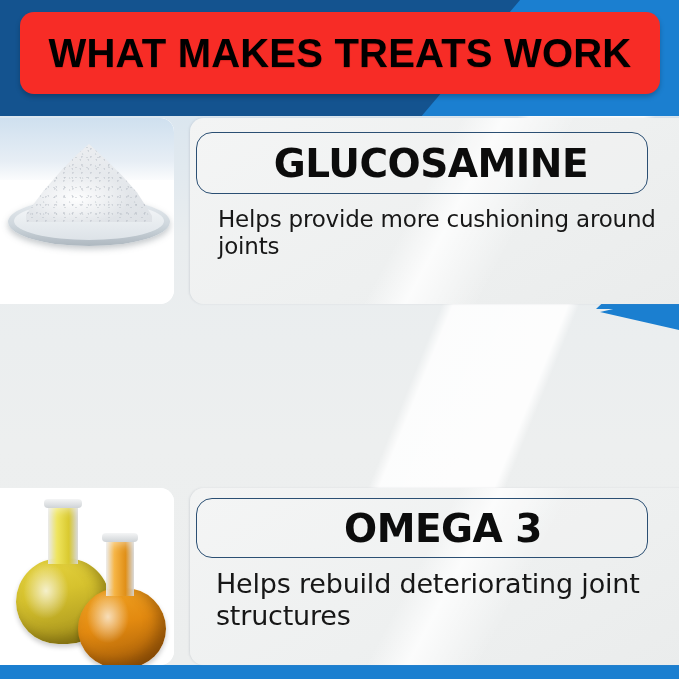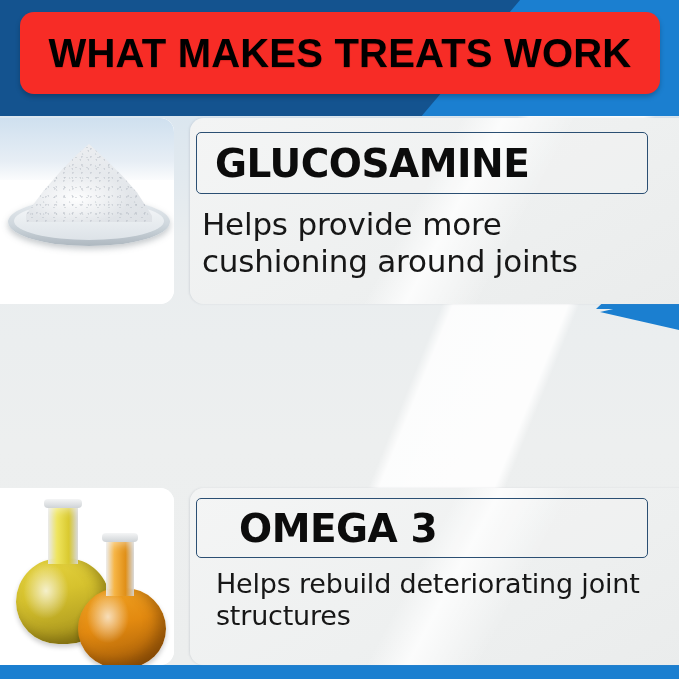--- a/index.html
+++ b/index.html
@@ -148,48 +148,49 @@
     background: linear-gradient(118deg, rgba(255,255,255,0) 45%, rgba(255,255,255,0.8) 52%, rgba(255,255,255,0) 64%);
     pointer-events: none;
   }
 
   .title-box {
     position: absolute;
     left: 6px; top: 12px;
     width: 452px;
     height: 62px;
     border: 1.4px solid #2b4f73;
-    border-radius: 5px;
+    border-radius: 16px;
     background: rgba(255,255,255,0.12);
     display: flex;
     align-items: center;
     box-sizing: border-box;
+    justify-content: center;
   }
   .row-1 .title-box { top: 14px; height: 62px; }
   .row-2 .title-box { top: 10px; height: 60px; }
   .row-3 .title-box { top: 10px; height: 60px; padding-left: 24px; }
 
   .ingredient-title {
     color: #0c0c0c;
     font-family: "DejaVu Sans", sans-serif;
     font-weight: bold;
     font-size: 39px;
     letter-spacing: -0.5px;
     padding-left: 18px;
     white-space: nowrap;
     line-height: 1;
   }
 
   .ingredient-desc {
     position: absolute;
-    left: 12px;
+    left: 28px;
     width: 455px;
     color: #171717;
     font-family: "DejaVu Sans", sans-serif;
-    font-size: 31px;
+    font-size: 23px;
     line-height: 1.18;
     letter-spacing: -0.2px;
   }
   .row-1 .ingredient-desc { top: 88px; }
   .row-2 .ingredient-desc { top: 80px; }
   .row-3 .ingredient-desc { top: 80px; left: 26px; }
   .row-3 .ingredient-desc { font-size: 27px; }
 
   
   .pic {

